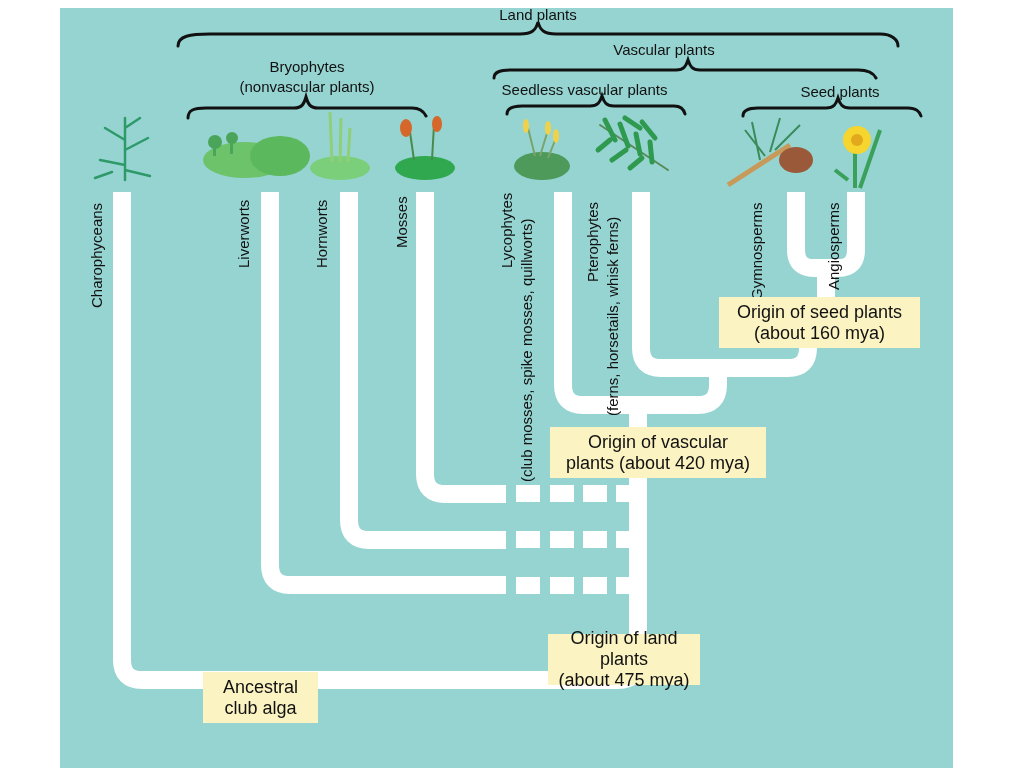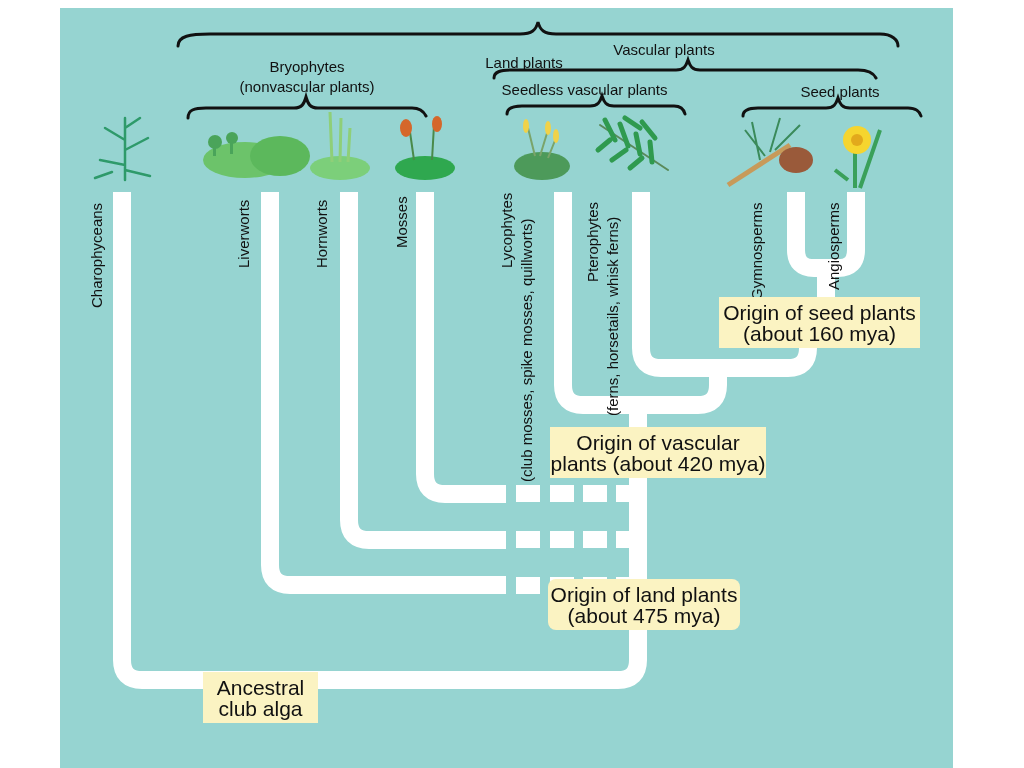--- a/index.html
+++ b/index.html
@@ -3,21 +3,21 @@
 <meta charset="utf-8">
 <style>
   html, body { margin: 0; padding: 0; background: #ffffff; }
   body { width: 1024px; height: 768px; position: relative; overflow: hidden;
          font-family: "Liberation Sans", sans-serif; color: #111; }
   #panel { position: absolute; left: 60px; top: 8px; width: 893px; height: 760px; background: #96d4d1; }
   svg#tree { position: absolute; left: 0; top: 0; width: 1024px; height: 768px; }
   .grp-label { position: absolute; font-size: 15px; text-align: center; white-space: nowrap; line-height: 20px; }
   .vlabel { position: absolute; font-size: 15px; white-space: nowrap; transform-origin: left top;
             transform: rotate(-90deg); line-height: 18px; }
-  .box { position: absolute; background: #fbf3c2; font-size: 21px; text-align: center; line-height: 21px;
+  .box { position: absolute; background: #fbf3c2; font-size: 18px; text-align: center; line-height: 21px;
          display: flex; flex-direction: column; justify-content: center; }
 </style>
 </head>
 <body>
 
 <div id="panel"></div>
 
 <svg id="tree" viewBox="0 0 1024 768">
 
   <g fill="none" stroke="#111" stroke-width="3" stroke-linecap="round">
@@ -106,21 +106,21 @@
     <path d="M760 160 L752 122 M770 152 L780 118 M775 150 L800 125 M765 156 L745 130" stroke="#3a8a5a" stroke-width="2" fill="none"></path>
     <ellipse cx="796" cy="160" rx="17" ry="13" fill="#9a5a3a"></ellipse>
   </g>
   <g>
     <path d="M855 188 L855 150 M860 188 L880 130 M848 180 L835 170" stroke="#3aa05a" stroke-width="4" fill="none"></path>
     <circle cx="857" cy="140" r="14" fill="#f6d52e"></circle>
     <circle cx="857" cy="140" r="6" fill="#e2a91c"></circle>
   </g>
 </svg>
 
-<div class="grp-label" style="left:454px; top:5px; width:140px;margin-top:48px;">Land plants</div>
+<div class="grp-label" style="left:468px; top:5px; width:140px;">Land plants</div>
 <div class="grp-label" style="left:594px; top:40px; width:140px;">Vascular plants</div>
 <div class="grp-label" style="left:212px; top:57px; width:190px;">
   <div>Bryophytes</div>
   <div>(nonvascular plants)</div>
 </div>
 <div class="grp-label" style="left:482px; top:80px; width:205px;">Seedless vascular plants</div>
 <div class="grp-label" style="left:780px; top:82px; width:120px;">Seed plants</div>
 
 <div class="vlabel" style="left:88px; top:308px;">Charophyceans</div>
 <div class="vlabel" style="left:235px; top:268px;">Liverworts</div>
@@ -134,20 +134,20 @@
 <div class="vlabel" style="left:825px; top:290px;">Angiosperms</div>
 
 <div class="box" style="left:719px; top:297px; width:201px; height:51px;">
   <div>Origin of seed plants</div>
   <div>(about 160 mya)</div>
 </div>
 <div class="box" style="left:550px; top:427px; width:216px; height:51px;">
   <div>Origin of vascular</div>
   <div>plants (about 420 mya)</div>
 </div>
-<div class="box" style="left:548px; top:579px; width:192px; height:51px;border-radius:8px;">
+<div class="box" style="left:548px; top:634px; width:152px; height:51px;">
   <div>Origin of land plants</div>
   <div>(about 475 mya)</div>
 </div>
 <div class="box" style="left:203px; top:672px; width:115px; height:51px;">
   <div>Ancestral</div>
   <div>club alga</div>
 </div>
 
 </body></html>

